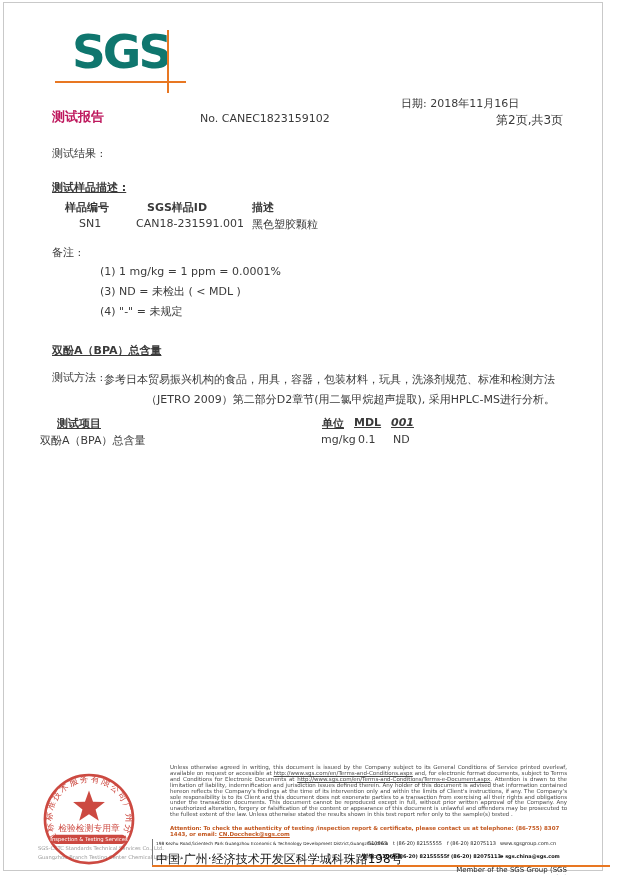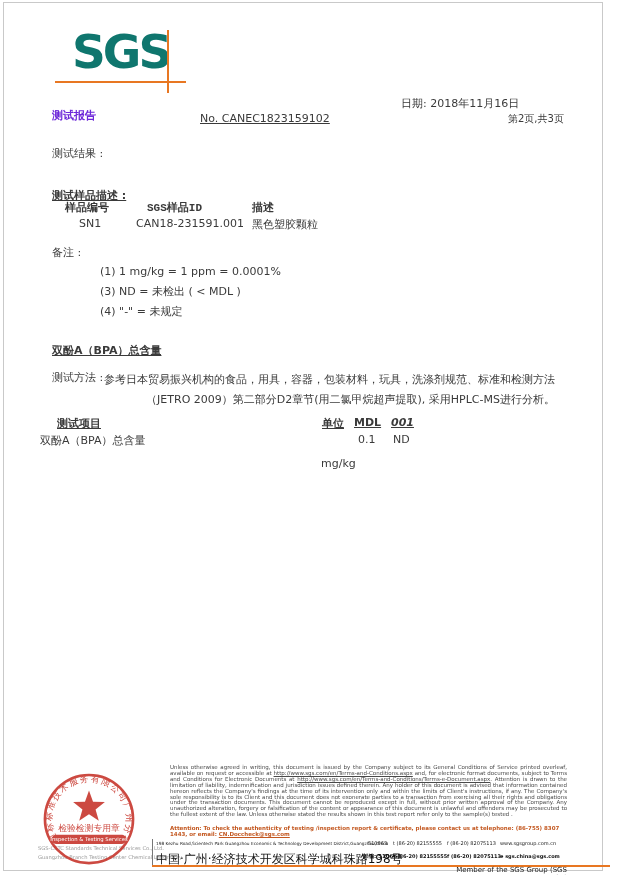--- a/index.html
+++ b/index.html
@@ -5,46 +5,46 @@
   * { margin:0; padding:0; box-sizing:border-box; }
   html,body { width:619px; height:875px; background:#ffffff; overflow:hidden;
               font-family:"DejaVu Sans","Liberation Sans",sans-serif; color:#3a3a3a; }
   .abs { position:absolute; }
   .page-frame { left:3px; top:2px; width:600px; height:869px; border:1px solid #c9c9c9; }
 
   
   .logo { left:72px; top:28px; font-size:47px; font-weight:bold; color:#0f766e; letter-spacing:-3px; line-height:1; }
   .logo-vline { left:167px; top:30px; width:2px; height:63px; background:#e87722; }
   .logo-hline { left:55px; top:81px; width:131px; height:2px; background:#e87722; }
-  .report-title { left:52px; top:108px; font-size:11px; font-weight:bold; color:#6d28d9; }
-  .report-no { left:200px; top:112px; font-size:11px;text-decoration:underline; }
+  .report-title { left:52px; top:108px; font-size:13px; font-weight:bold; color:#be185d; }
+  .report-no { left:200px; top:112px; font-size:11px; }
   .report-date { left:373px; top:96px; font-size:11px;margin-left:28px; }
-  .page-info { left:508px; top:112px; font-size:10px; }
+  .page-info { left:496px; top:112px; font-size:12px; }
 
   
   .fs11 { font-size:11px; }
   .result-label { left:52px; top:146px; }
-  .sample-desc-label { left:52px; top:180px; font-weight:bold; text-decoration:underline;margin-top:8px; }
+  .sample-desc-label { left:52px; top:180px; font-weight:bold; text-decoration:underline; }
   .st-h1 { left:65px; top:200px; font-weight:bold; }
-  .st-h2 { left:147px; top:200px; font-weight:bold;font-family:Liberation Mono, monospace; }
+  .st-h2 { left:147px; top:200px; font-weight:bold; }
   .st-h3 { left:252px; top:200px; font-weight:bold; }
   .st-d1 { left:79px; top:217px; }
   .st-d2 { left:136px; top:217px; }
   .st-d3 { left:252px; top:217px; }
   .notes-label { left:52px; top:245px; }
   .notes { left:100px; top:262px; line-height:20px; }
   .bpa-heading { left:52px; top:343px; font-weight:bold; text-decoration:underline; }
   .method-label { left:52px; top:370px; }
   .method-text { left:100px; top:370px; width:455px; line-height:20px;text-align:right; }
   .t2-h-item { left:57px; top:416px; font-weight:bold; text-decoration:underline; }
   .t2-h-unit { left:322px; top:416px; font-weight:bold; text-decoration:underline;text-align:center; }
   .t2-h-mdl  { left:354px; top:416px; font-weight:bold; text-decoration:underline; }
   .t2-h-001  { left:391px; top:416px; font-weight:bold; font-style:italic; text-decoration:underline; }
   .t2-r-item { left:40px;  top:433px; }
-  .t2-r-unit { left:321px; top:457px;text-align:right; }
+  .t2-r-unit { left:321px; top:433px;text-align:right; }
   .t2-r-mdl  { left:358px; top:433px; }
   .t2-r-001  { left:393px; top:433px; }
 
   
   .company-line1 { left:38px; top:845px; font-size:5.2px; color:#9b9b9b; white-space:nowrap; }
   .company-line2 { left:38px; top:854px; font-size:5.2px; color:#9b9b9b; white-space:nowrap; }
   .stamp-svg { left:40px; top:772px; width:98px; height:98px; opacity:.88; }
   .disclaimer { left:170px; top:765px; width:397px; font-size:5.5px; line-height:5.9px;
                 color:#4a4a4a; text-align:justify; }
   .disclaimer .lnk { text-decoration:underline; }

